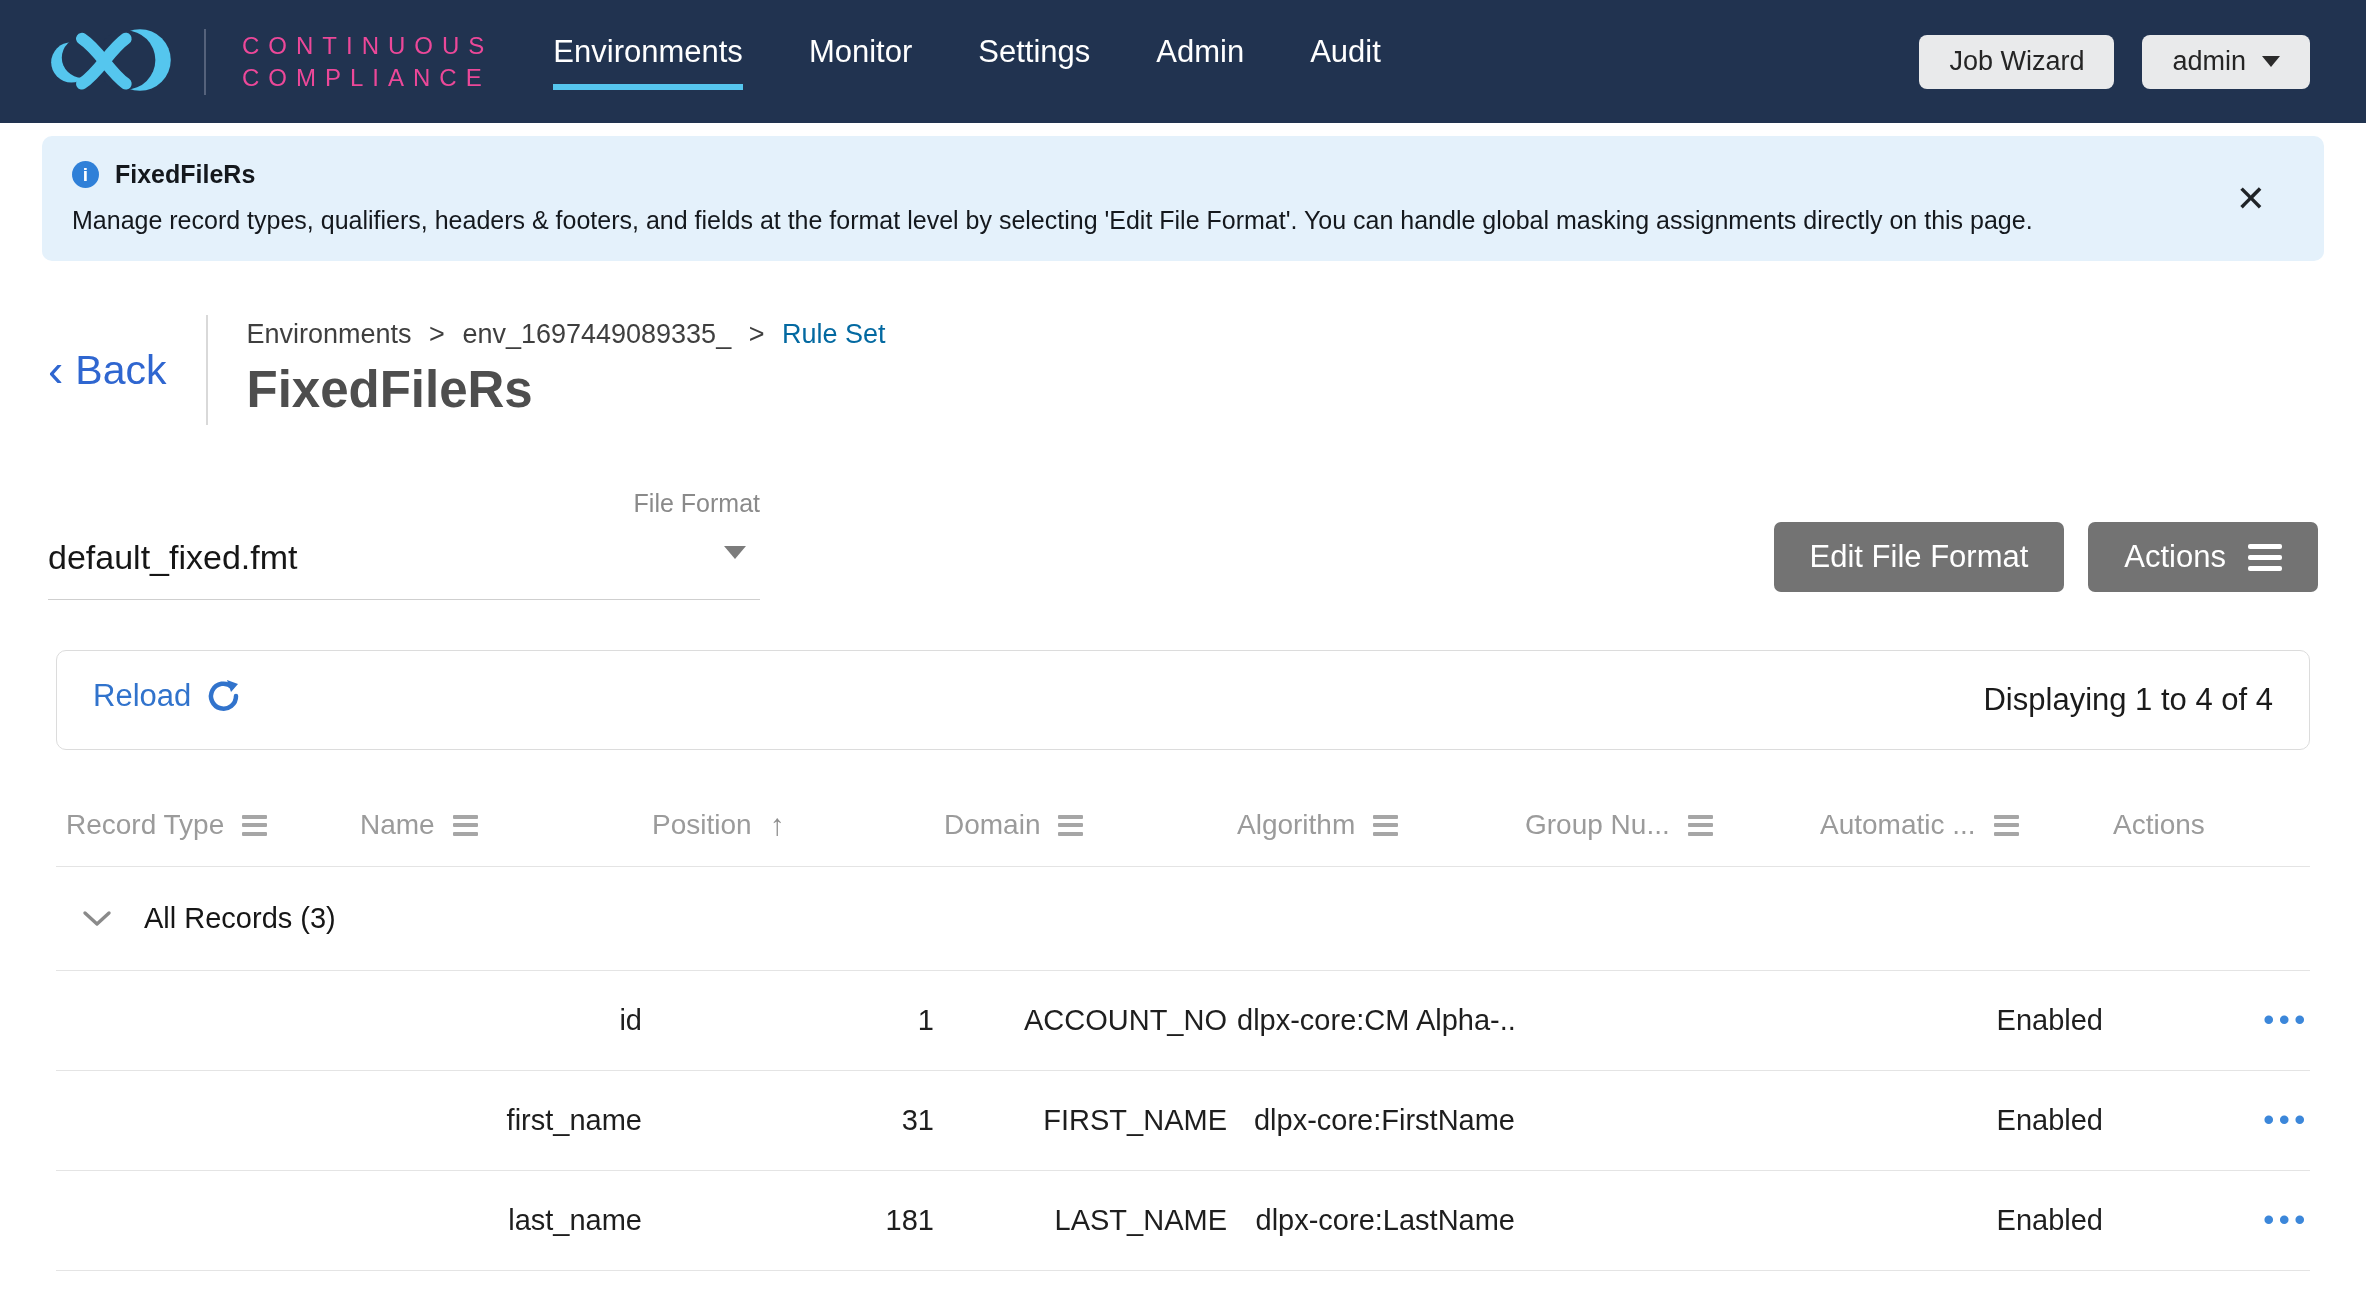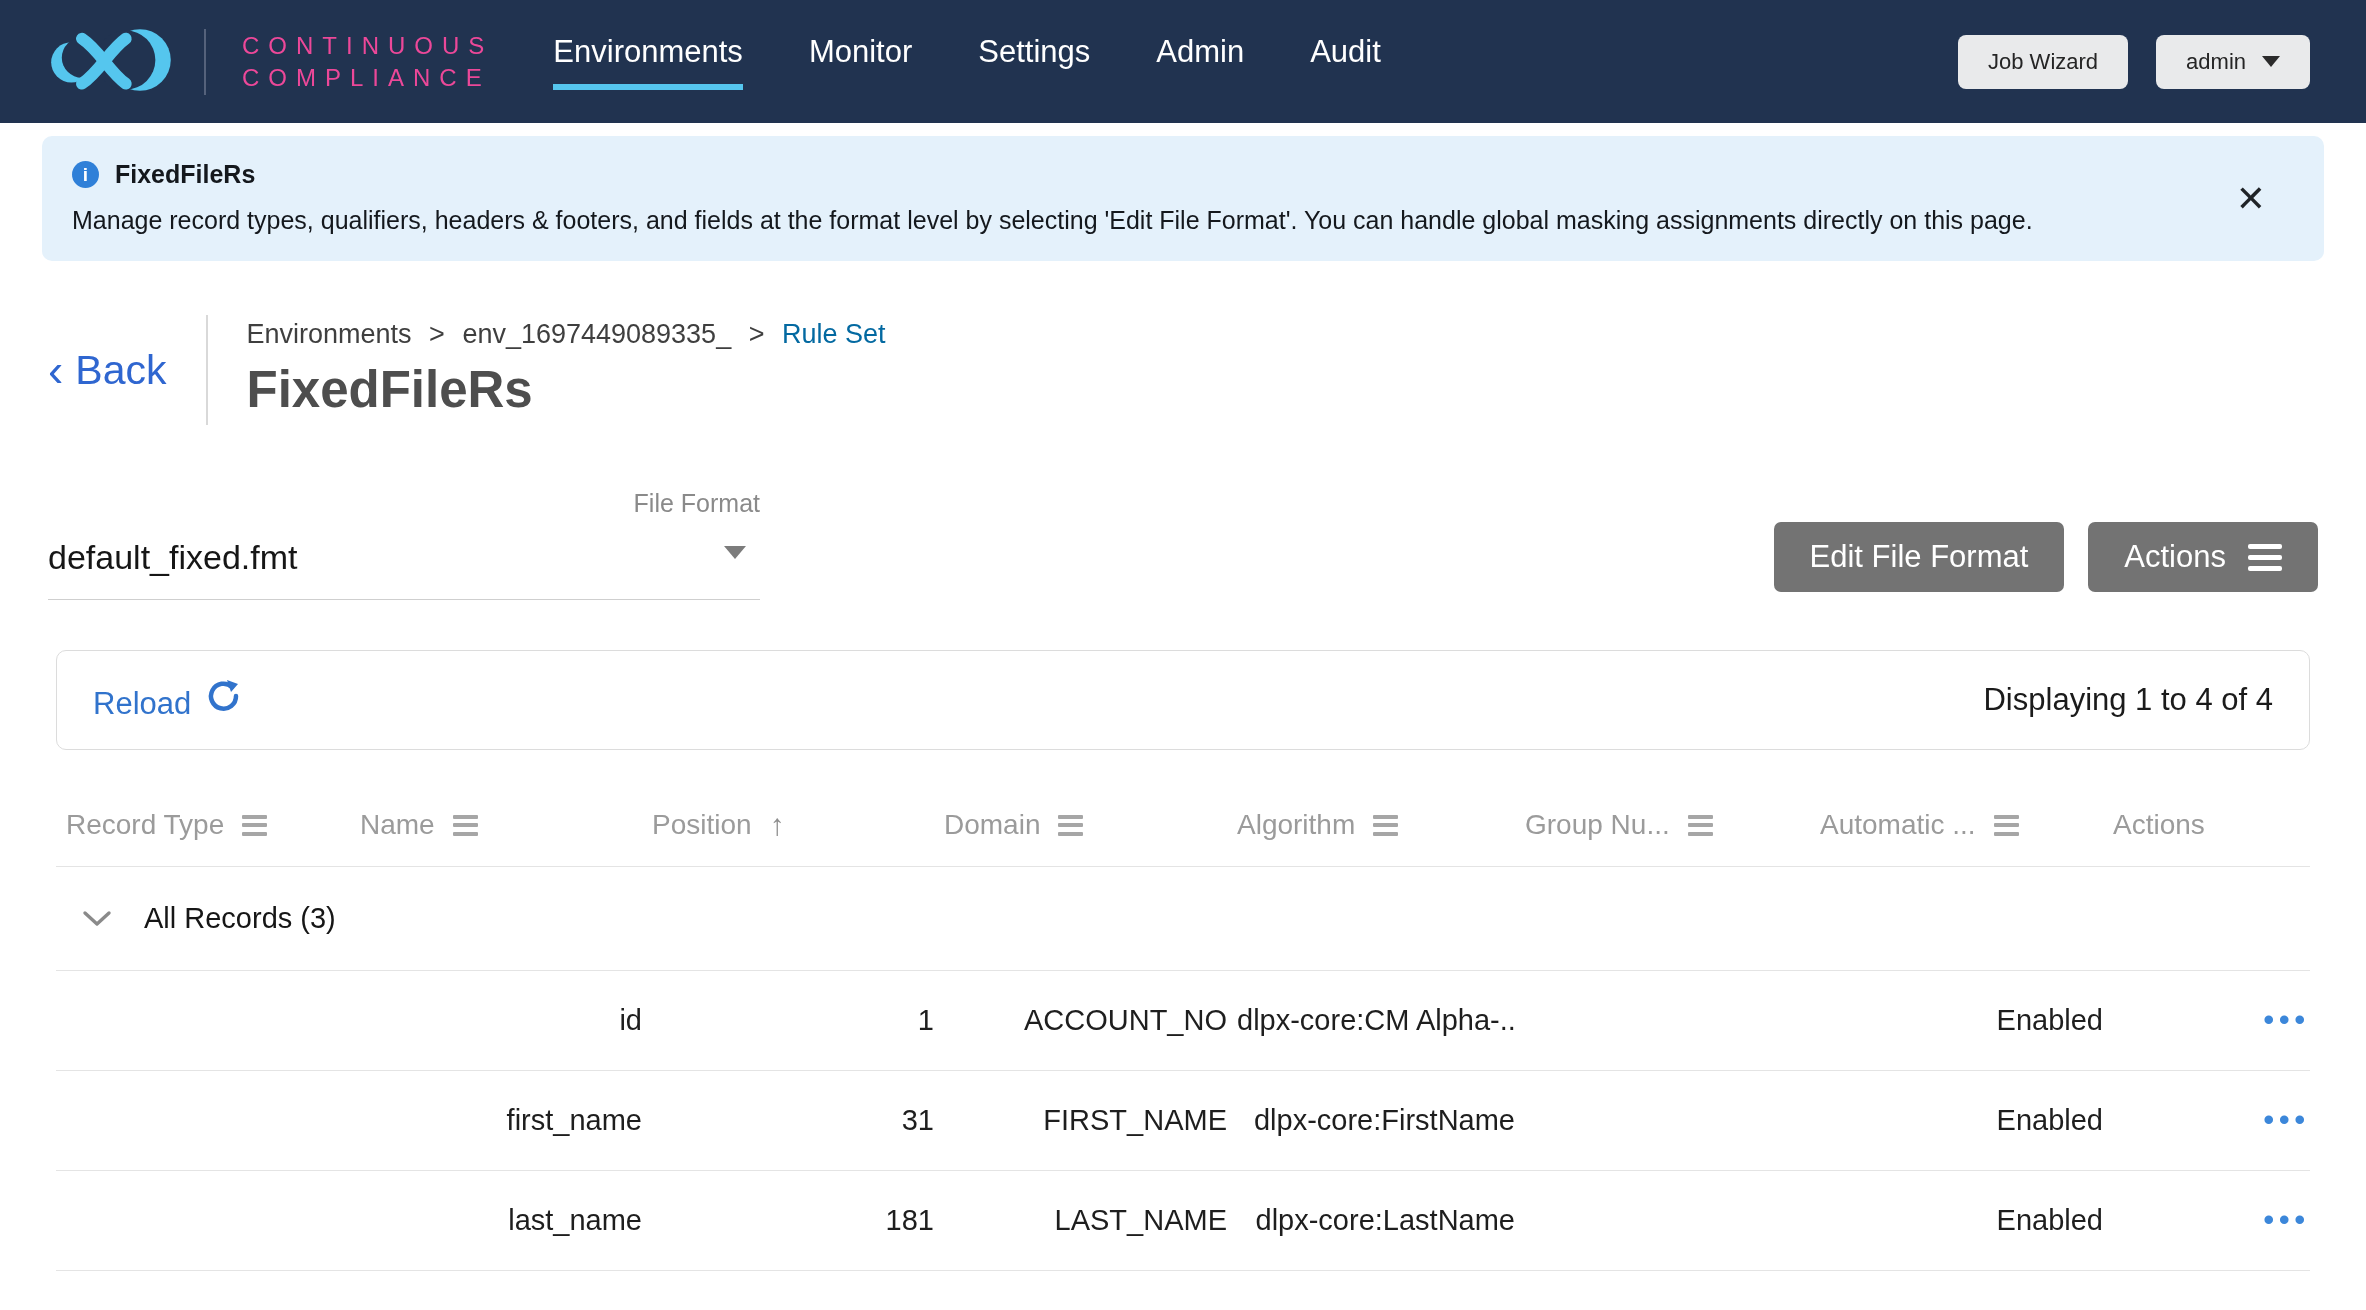--- a/index.html
+++ b/index.html
@@ -8,21 +8,21 @@
   
   .navbar { height:123px; background:#213350; display:flex; align-items:center; padding:0 56px 0 42px; }
   .logo-wrap { display:flex; align-items:center; }
   .brand-divider { width:2px; height:66px; background:#55627b; margin:0 36px 0 30px; }
   .brand { color:#ec4899; font-size:24px; font-weight:500; letter-spacing:9px; line-height:1.3; }
   .nav-links { display:flex; gap:66px; margin-left:60px; align-items:center; }
   .nav-link { color:#ffffff; font-size:31px; cursor:pointer; padding-bottom:0; }
   .nav-link .lbl { display:inline-block; padding-bottom:14px; border-bottom:6px solid transparent; }
   .nav-link.active .lbl { border-bottom-color:#55C6EE; }
   .nav-right { margin-left:auto; display:flex; gap:28px; align-items:center; }
-  .nav-btn { background:#E9EAEB; color:#252525; border:none; border-radius:8px; height:54px; font-size:22px; font-family:inherit; padding:0 30px; display:flex; align-items:center; gap:16px; cursor:pointer; }
+  .nav-btn { background:#E9EAEB; color:#252525; border:none; border-radius:8px; height:54px; font-size:27px; font-family:inherit; padding:0 30px; display:flex; align-items:center; gap:16px; cursor:pointer; }
   .caret-down { width:0; height:0; border-left:9px solid transparent; border-right:9px solid transparent; border-top:11px solid #2b2b2b; }
 
   
   .banner { margin:13px 42px 0; background:#E4F1FB; border-radius:10px; padding:24px 120px 26px 30px; position:relative; }
   .banner-title-row { display:flex; align-items:center; gap:16px; }
   .info-icon { width:27px; height:27px; border-radius:50%; background:#2F80D8; color:#fff; font-size:19px; font-weight:bold; display:flex; align-items:center; justify-content:center; flex:0 0 auto; }
   .banner-title { font-size:25px; font-weight:bold; color:#14181D; }
   .banner-message { margin-top:17px; font-size:25px; color:#14181D; }
   .banner-close { position:absolute; right:58px; top:50%; transform:translateY(-50%); font-size:36px; color:#1f2327; cursor:pointer; line-height:1; }
 
@@ -43,21 +43,21 @@
   .select-label { font-size:25px; color:#8A8A8A;text-align:right; }
   .select-value { font-size:34px; color:#161616; margin-top:20px; }
   .select-caret { position:absolute; right:14px; bottom:40px; width:0; height:0; border-left:11px solid transparent; border-right:11px solid transparent; border-top:13px solid #7C7C7C; }
   .action-buttons { display:flex; gap:24px; padding-bottom:8px; }
   .btn-primary { background:#737373; color:#ffffff; border:none; border-radius:7px; font-family:inherit; font-size:31px; height:70px; padding:0 36px; display:flex; align-items:center; gap:22px; cursor:pointer; }
   .hamburger { display:flex; flex-direction:column; gap:6px; }
   .hamburger i { display:block; width:34px; height:5px; background:#ffffff; border-radius:2px; }
 
   
   .toolbar { margin:50px 56px 0; border:1px solid #DCDCDC; border-radius:10px; height:100px; display:flex; align-items:center; justify-content:space-between; padding:0 36px; }
-  .reload { display:flex; align-items:flex-end; gap:16px; color:#3173CC; font-size:31px; cursor:pointer; }
+  .reload { display:flex; align-items:flex-start; gap:16px; color:#3173CC; font-size:31px; cursor:pointer; }
   .displaying { font-size:31px; color:#1B1B1B; }
 
   
   .table { margin:34px 56px 16px; }
   .grid-cols { display:grid; grid-template-columns:294px 292px 292px 293px 288px 295px 293px auto; }
   .thead { height:83px; align-items:center; border-bottom:1px solid #E4E4E4; }
   .th { display:flex; align-items:center; gap:18px; padding-left:10px; font-size:28px; font-weight:500; color:#9B9B9B; cursor:pointer; }
   .sort-bars { display:flex; flex-direction:column; gap:4.5px; }
   .sort-bars i { display:block; width:25px; height:4px; background:#A6A6A6; border-radius:1px; }
   .sort-arrow { font-size:30px; color:#8E8E8E; }

